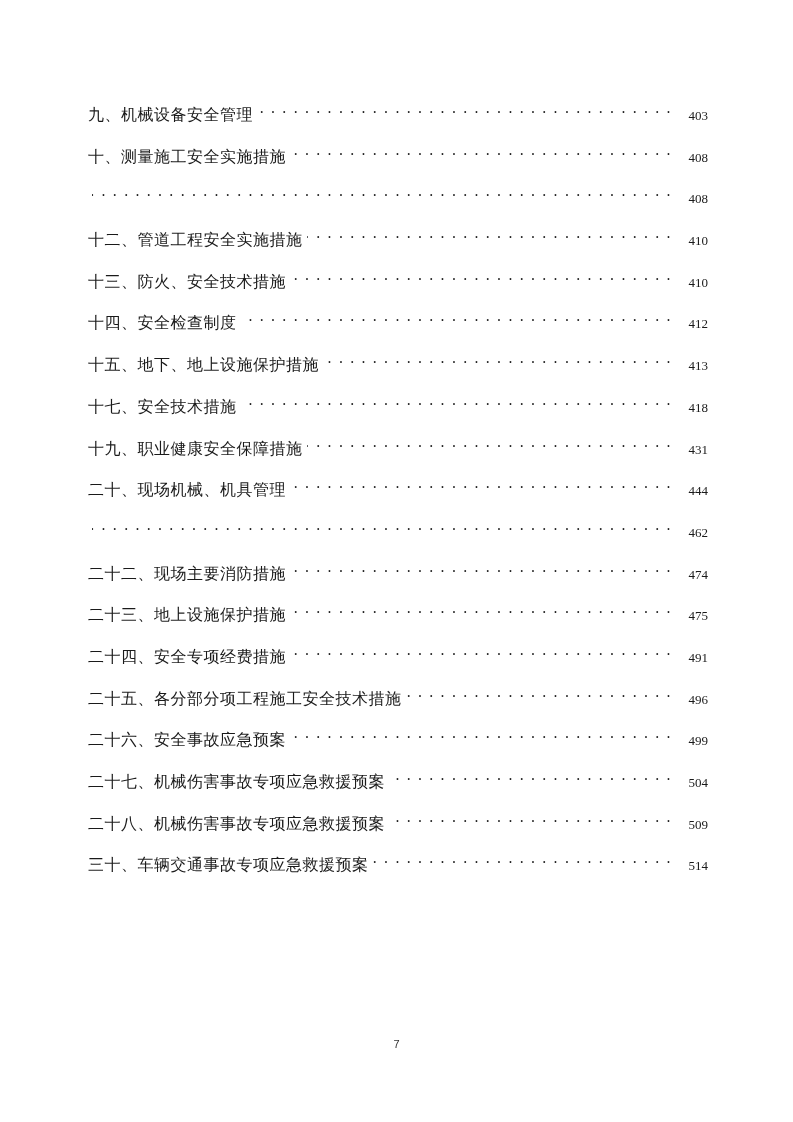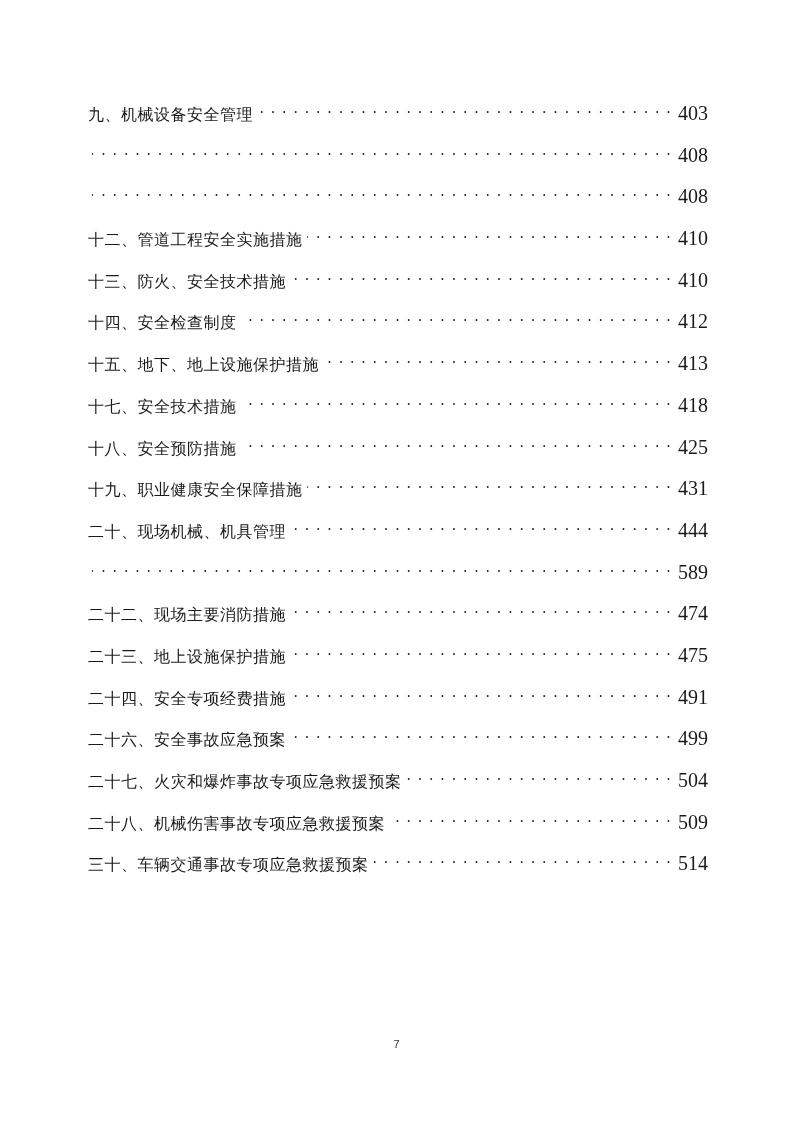--- a/index.html
+++ b/index.html
@@ -55,21 +55,21 @@
       font-size: 14px;
       letter-spacing: 1.2px;
       white-space: nowrap;
       color: #222;
     }
     .toc-page {
       flex: 0 0 auto;
       width: 32px;
       text-align: right;
       font-family: "Liberation Serif", "DejaVu Serif", serif;
-      font-size: 20px;
+      font-size: 13px;
     }
     .page-number {
       position: absolute;
       top: 1038px;
       left: 0;
       width: 793px;
       text-align: center;
       font-family: "Liberation Sans", "DejaVu Sans", sans-serif;
       font-size: 11px;
       color: #333;
@@ -79,20 +79,21 @@
 <body>
 
 <div class="page">
   <div class="toc">
     <div class="toc-row">
         <span class="toc-title">九、机械设备安全管理</span>
         <span class="toc-leader"></span>
         <span class="toc-page">403</span>
       </div>
     <div class="toc-row">
+        <span class="toc-title">十、测量施工安全实施措施</span>
         <span class="toc-leader"></span>
         <span class="toc-page">408</span>
       </div>
     <div class="toc-row">
         <span class="toc-leader"></span>
         <span class="toc-page">408</span>
       </div>
     <div class="toc-row">
         <span class="toc-title">十二、管道工程安全实施措施</span>
         <span class="toc-leader"></span>
@@ -112,60 +113,60 @@
         <span class="toc-title">十五、地下、地上设施保护措施</span>
         <span class="toc-leader"></span>
         <span class="toc-page">413</span>
       </div>
     <div class="toc-row">
         <span class="toc-title">十七、安全技术措施</span>
         <span class="toc-leader"></span>
         <span class="toc-page">418</span>
       </div>
     <div class="toc-row">
-        <span class="toc-title">十八、安全预防措施</span>
-        <span class="toc-leader"></span>
-        <span class="toc-page">425</span>
-      </div>
-    <div class="toc-row">
         <span class="toc-title">十九、职业健康安全保障措施</span>
         <span class="toc-leader"></span>
         <span class="toc-page">431</span>
       </div>
     <div class="toc-row">
         <span class="toc-title">二十、现场机械、机具管理</span>
         <span class="toc-leader"></span>
         <span class="toc-page">444</span>
       </div>
     <div class="toc-row">
         <span class="toc-leader"></span>
-        <span class="toc-page">589</span>
+        <span class="toc-page">462</span>
       </div>
     <div class="toc-row">
         <span class="toc-title">二十二、现场主要消防措施</span>
         <span class="toc-leader"></span>
         <span class="toc-page">474</span>
       </div>
     <div class="toc-row">
         <span class="toc-title">二十三、地上设施保护措施</span>
         <span class="toc-leader"></span>
         <span class="toc-page">475</span>
       </div>
     <div class="toc-row">
         <span class="toc-title">二十四、安全专项经费措施</span>
         <span class="toc-leader"></span>
         <span class="toc-page">491</span>
       </div>
     <div class="toc-row">
+        <span class="toc-title">二十五、各分部分项工程施工安全技术措施</span>
+        <span class="toc-leader"></span>
+        <span class="toc-page">496</span>
+      </div>
+    <div class="toc-row">
         <span class="toc-title">二十六、安全事故应急预案</span>
         <span class="toc-leader"></span>
         <span class="toc-page">499</span>
       </div>
     <div class="toc-row">
-        <span class="toc-title">二十七、火灾和爆炸事故专项应急救援预案</span>
+        <span class="toc-title">二十七、机械伤害事故专项应急救援预案</span>
         <span class="toc-leader"></span>
         <span class="toc-page">504</span>
       </div>
     <div class="toc-row">
         <span class="toc-title">二十八、机械伤害事故专项应急救援预案</span>
         <span class="toc-leader"></span>
         <span class="toc-page">509</span>
       </div>
     <div class="toc-row">
         <span class="toc-title">三十、车辆交通事故专项应急救援预案</span>

